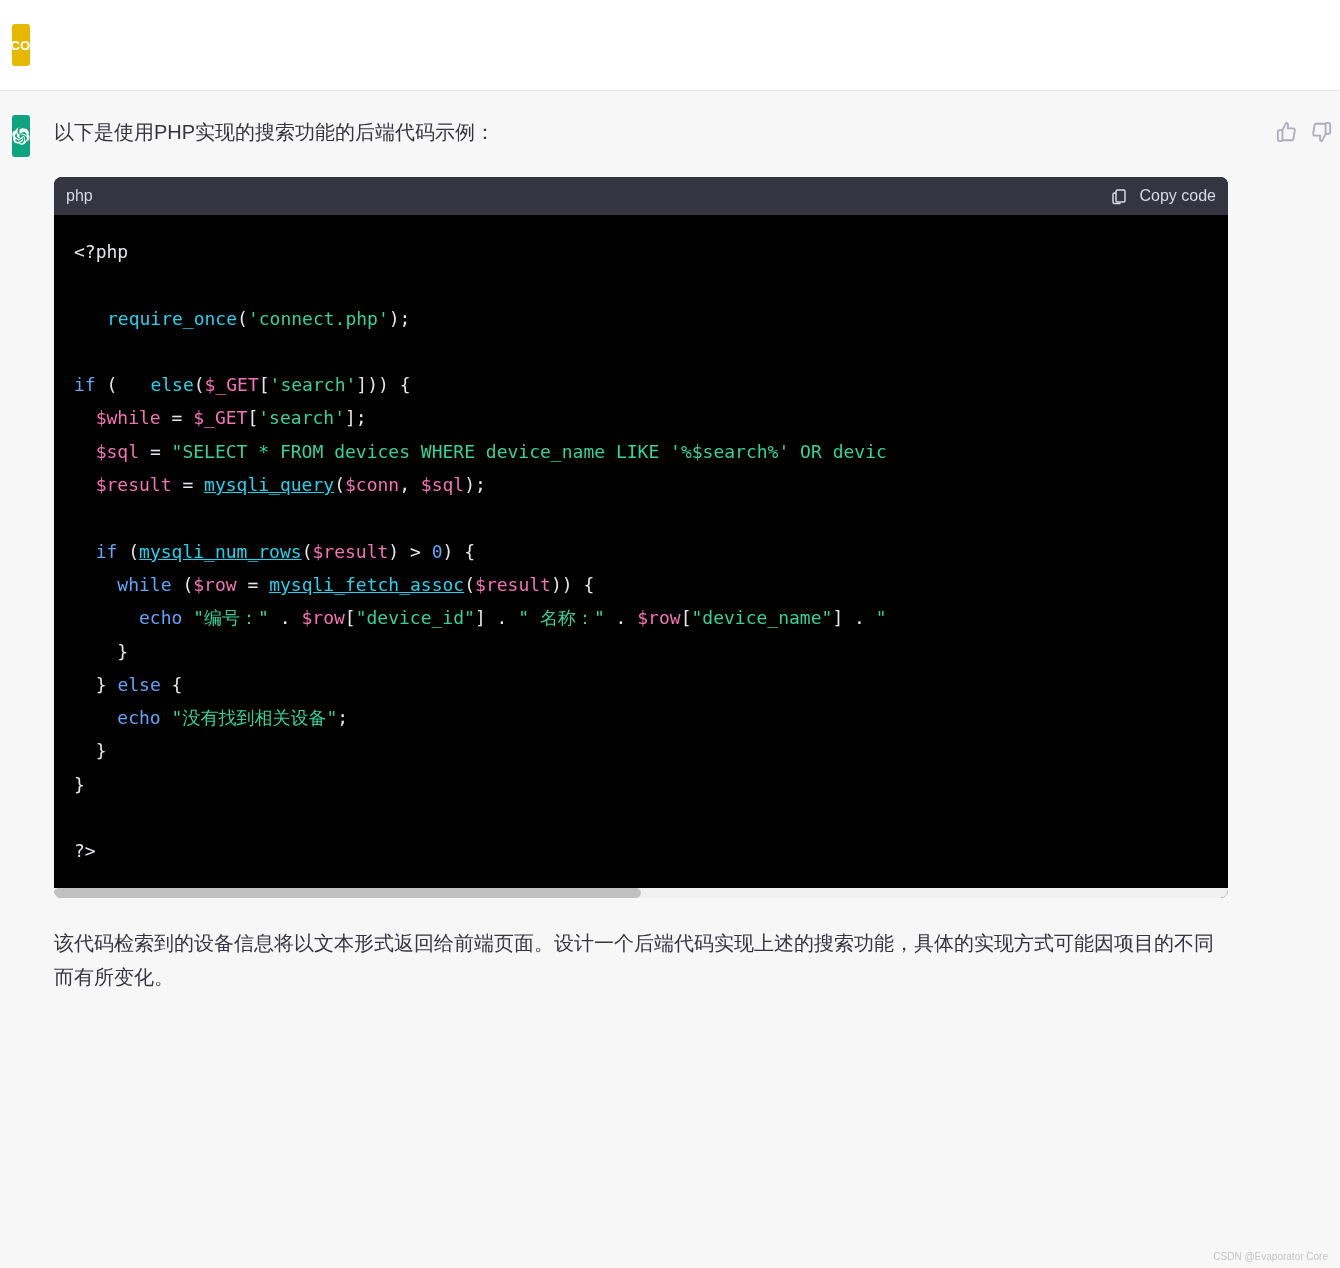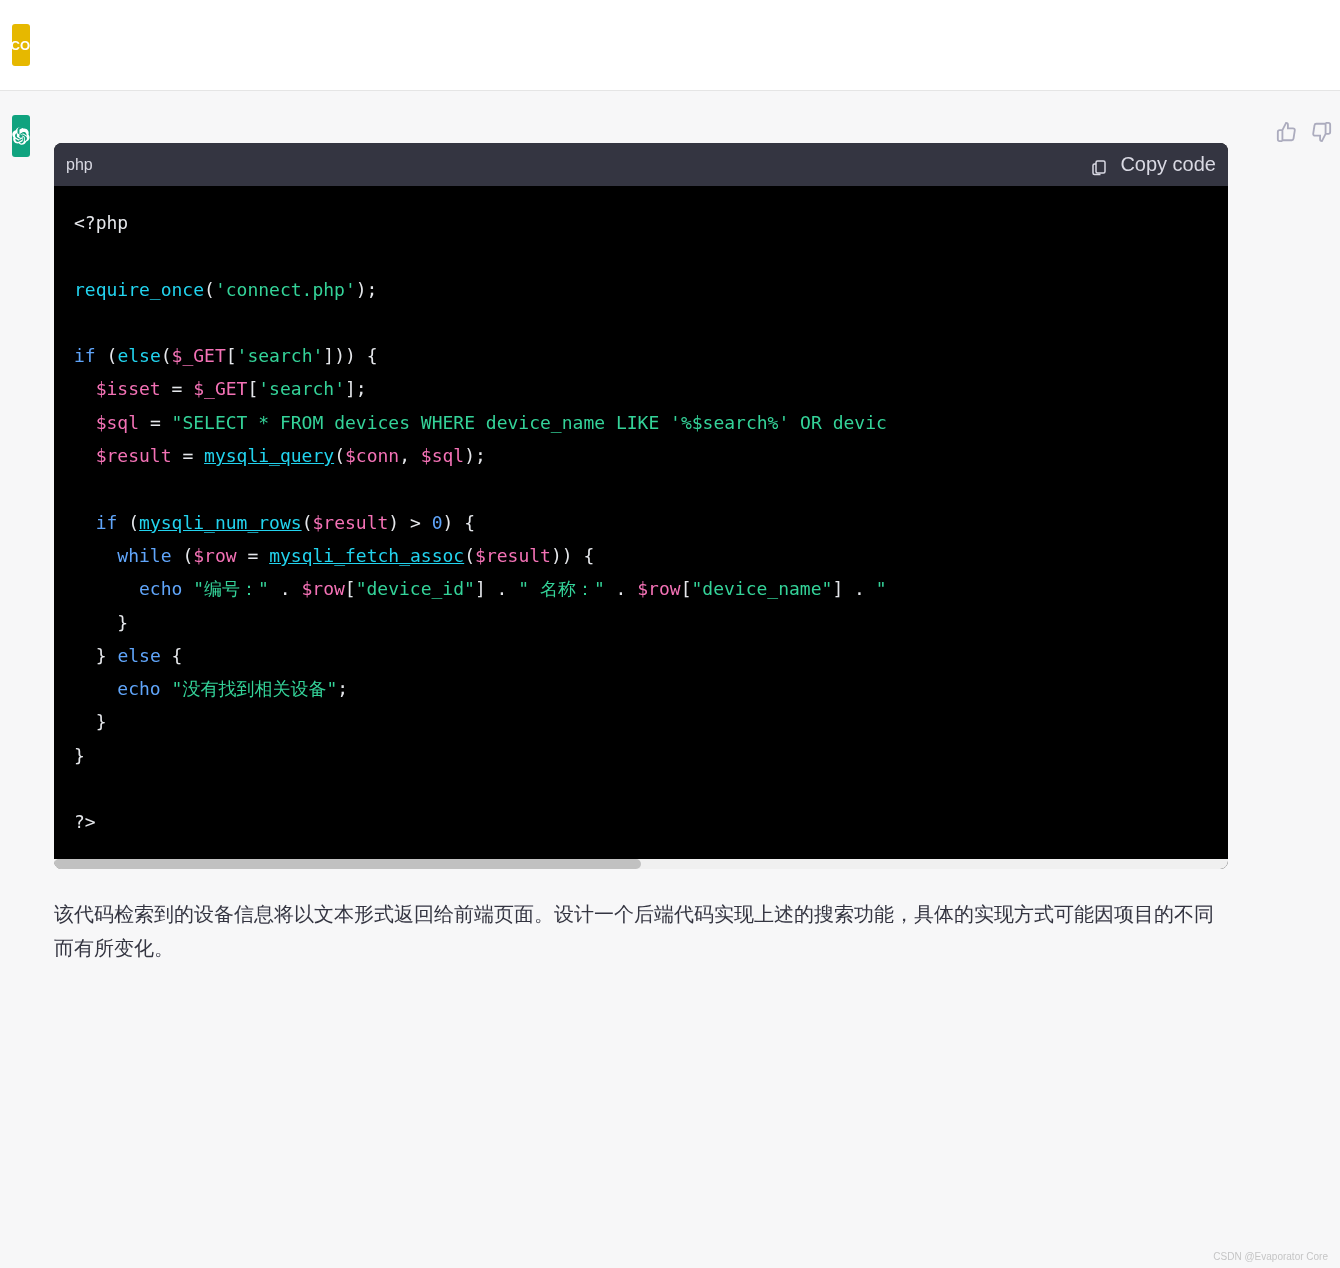--- a/index.html
+++ b/index.html
@@ -80,25 +80,25 @@
       background: #343541;
       color: #d9d9e3;
       padding: 10px 12px;
       display: flex;
       justify-content: space-between;
       align-items: center;
       font-size: 16px;
     }
     .copy-btn {
       display: flex;
-      align-items: flex-end;
+      align-items: flex-start;
       gap: 12px;
       cursor: pointer;
       color: #d9d9e3;
-      font-size: 20px;
+      font-size: 16px;
     }
     .copy-btn svg { width: 18px; height: 18px; }
     .code-body {
       padding: 20px;
       font-family: "SF Mono", Monaco, Consolas, monospace;
       font-size: 18px;
       line-height: 1.85;
       overflow-x: auto;
       white-space: pre;
       color: #e5e7eb;
@@ -110,21 +110,21 @@
     }
     .scrollbar-thumb {
       position: absolute;
       left: 0;
       width: 50%;
       height: 100%;
       background: #c1c1c1;
       border-radius: 5px;
     }
     .tok-keyword { color: #60a5fa; }
-    .tok-builtin { color: #22d3ee; }
+    .tok-builtin { color: #22d3ee; margin-left: 33px; }
     .tok-var { color: #f472b6; }
     .tok-string { color: #34d399; }
     .tok-func { color: #22d3ee; text-decoration: underline; }
     .tok-punct { color: #e5e7eb; }
     .tok-number { color: #60a5fa; }
     .tok-echo { color: #60a5fa; }
     .watermark {
       position: fixed;
       bottom: 6px;
       right: 12px;
@@ -142,38 +142,39 @@
   </div>
 </div>
 
 <div class="message message-assistant">
   <div class="avatar avatar-assistant">
     <svg viewBox="0 0 41 41" fill="none">
         <path d="M37.5 16.8c.9-2.7.6-5.7-.8-8.2-2.2-3.8-6.6-5.8-10.9-4.9-1.9-2.1-4.6-3.4-7.5-3.4-4.4 0-8.3 2.8-9.7 7-2.8.6-5.2 2.3-6.6 4.8-2.2 3.8-1.7 8.6 1.2 11.9-.9 2.7-.6 5.7.8 8.2 2.2 3.8 6.6 5.8 10.9 4.9 1.9 2.1 4.6 3.4 7.5 3.4 4.4 0 8.3-2.8 9.7-7 2.8-.6 5.2-2.3 6.6-4.8 2.2-3.8 1.7-8.6-1.2-11.9zM22.4 37.9c-1.8 0-3.5-.6-4.9-1.8l6.4-3.7c.3-.2.5-.5.5-.9V22.4l2.7 1.6v7.5c0 3.5-2.9 6.4-6.4 6.4h-.3zm-13.6-5.8c-.9-1.5-1.2-3.4-.9-5.1l6.4 3.7c.3.2.7.2 1 0l7.8-4.5v3.1l-6.5 3.8c-3.1 1.8-7 .7-8.8-2.4l.1-.1v.5h-.1zm-1.7-14.7c.9-1.5 2.3-2.7 4-3.3v7.6c0 .4.2.7.5.9l7.8 4.5-2.7 1.6-6.5-3.8c-3.1-1.8-4.1-5.7-2.4-8.8l-.1.1h.4l-.1.1v1.1h-.9zm22.3 5.2l-7.8-4.5 2.7-1.6 6.5 3.8c3.1 1.8 4.1 5.7 2.4 8.8-.9 1.5-2.3 2.7-4 3.3v-7.6c0-.4-.2-.7-.5-.9l.7-1.3zm2.7-4l-6.4-3.7c-.3-.2-.7-.2-1 0l-7.8 4.5v-3.1l6.5-3.8c3.1-1.8 7-.7 8.8 2.4.9 1.5 1.2 3.4.9 5.1l-1 .1v-1.5zm-16.9-2.8l-2.7-1.6V6.7c0-3.5 2.9-6.4 6.4-6.4 1.8 0 3.5.6 4.9 1.8l-6.4 3.7c-.3.2-.5.5-.5.9v9.1h-1.7zm1.5 3.2l3.5-2 3.5 2v4l-3.5 2-3.5-2v-4z" fill="#fff"></path>
       </svg>
   </div>
   <div class="message-content">
+    <div class="message-text">以下是使用PHP实现的搜索功能的后端代码示例：</div>
 
     <div class="code-block">
       <div class="code-header">
         <span>php</span>
         <div class="copy-btn">
           <svg viewBox="0 0 24 24" fill="none" stroke="currentColor" stroke-width="2">
               <rect x="8" y="4" width="12" height="16" rx="2"></rect>
               <path d="M8 8H6a2 2 0 0 0-2 2v10a2 2 0 0 0 2 2h8"></path>
             </svg>
           <span>Copy code</span>
         </div>
       </div>
       <div class="code-body"><span class="tok-punct">&lt;?php</span>
 
 <span class="tok-builtin">require_once</span><span class="tok-punct">(</span><span class="tok-string">'connect.php'</span><span class="tok-punct">);</span>
 
 <span class="tok-keyword">if</span> <span class="tok-punct">(</span><span class="tok-builtin">else</span><span class="tok-punct">(</span><span class="tok-var">$_GET</span><span class="tok-punct">[</span><span class="tok-string">'search'</span><span class="tok-punct">])) {</span>
-  <span class="tok-var">$isset</span> <span class="tok-punct">=</span> <span class="tok-var">$_GET</span><span class="tok-punct">[</span><span class="tok-string">'search'</span><span class="tok-punct">];</span>
+  <span class="tok-var">$while</span> <span class="tok-punct">=</span> <span class="tok-var">$_GET</span><span class="tok-punct">[</span><span class="tok-string">'search'</span><span class="tok-punct">];</span>
   <span class="tok-var">$sql</span> <span class="tok-punct">=</span> <span class="tok-string">"SELECT * FROM devices WHERE device_name LIKE '%$search%' OR devic</span>
   <span class="tok-var">$result</span> <span class="tok-punct">=</span> <span class="tok-func">mysqli_query</span><span class="tok-punct">(</span><span class="tok-var">$conn</span><span class="tok-punct">,</span> <span class="tok-var">$sql</span><span class="tok-punct">);</span>
 
   <span class="tok-keyword">if</span> <span class="tok-punct">(</span><span class="tok-func">mysqli_num_rows</span><span class="tok-punct">(</span><span class="tok-var">$result</span><span class="tok-punct">) &gt;</span> <span class="tok-number">0</span><span class="tok-punct">) {</span>
     <span class="tok-keyword">while</span> <span class="tok-punct">(</span><span class="tok-var">$row</span> <span class="tok-punct">=</span> <span class="tok-func">mysqli_fetch_assoc</span><span class="tok-punct">(</span><span class="tok-var">$result</span><span class="tok-punct">)) {</span>
       <span class="tok-echo">echo</span> <span class="tok-string">"编号："</span> <span class="tok-punct">.</span> <span class="tok-var">$row</span><span class="tok-punct">[</span><span class="tok-string">"device_id"</span><span class="tok-punct">] .</span> <span class="tok-string">" 名称："</span> <span class="tok-punct">.</span> <span class="tok-var">$row</span><span class="tok-punct">[</span><span class="tok-string">"device_name"</span><span class="tok-punct">] .</span> <span class="tok-string">"</span>
     <span class="tok-punct">}</span>
   <span class="tok-punct">}</span> <span class="tok-keyword">else</span> <span class="tok-punct">{</span>
     <span class="tok-echo">echo</span> <span class="tok-string">"没有找到相关设备"</span><span class="tok-punct">;</span>
   <span class="tok-punct">}</span>

